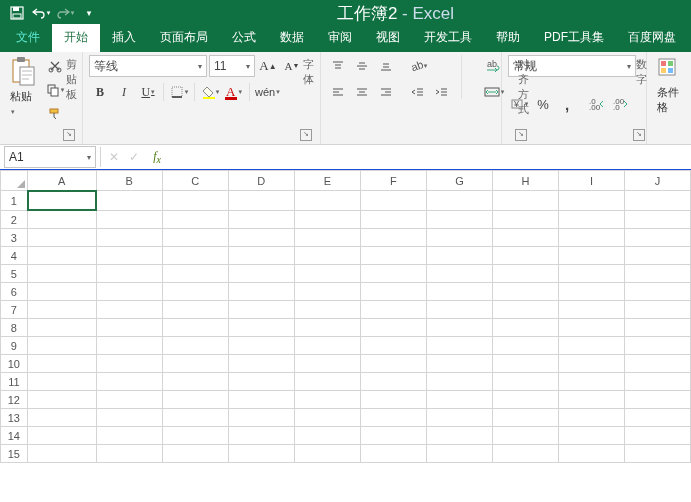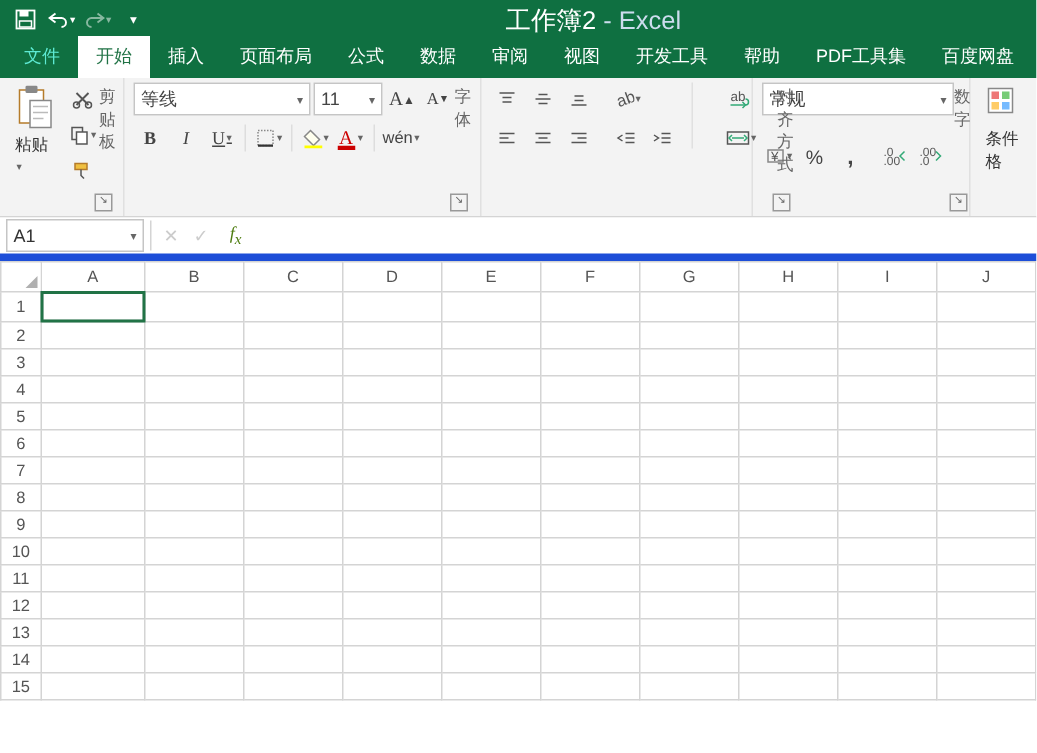--- a/index.html
+++ b/index.html
@@ -19,21 +19,21 @@
 .group-label{text-align:center;font-size:11px;color:#666;padding:2px 0 3px;position:relative}
 .group-label .dlaunch{position:absolute;right:2px;bottom:3px;width:10px;height:10px;border:1px solid #999;font-size:7px;line-height:8px;text-align:center;color:#666}
 .vstack{display:flex;flex-direction:column;gap:2px}
 .hstack{display:flex;align-items:center;gap:2px}
 .rbtn{min-width:20px;height:20px;display:flex;align-items:center;justify-content:center;cursor:pointer;color:#444;border:1px solid transparent}
 .sel{height:20px;border:1px solid #c5c5c5;background:#fff;display:flex;align-items:center;padding:0 4px;font-size:12px;color:#444}
 .sel .caret{margin-left:auto;font-size:8px;color:#666}
 .big-btn{display:flex;flex-direction:column;align-items:center;justify-content:center;padding:2px 4px;cursor:pointer}
 .big-btn .lbl{font-size:11px;margin-top:2px}
 svg{display:block}
-.fbar{height:24px;border-bottom:5px solid #1d4ed8;display:flex;align-items:center;background:#fff}
+.fbar{height:24px;border-bottom:1px solid #1d4ed8;display:flex;align-items:center;background:#fff}
 .namebox{width:82px;height:20px;border:1px solid #c5c5c5;margin:0 4px;display:flex;align-items:center;padding:0 4px;font-size:12px;background:#fff}
 .namebox .caret{margin-left:auto;font-size:8px;color:#666}
 .fx-icons{display:flex;align-items:center;gap:10px;padding:0 8px;color:#aaa}
 .fx-label{font-style:italic;font-family:"Times New Roman",serif;color:#4d7c0f;padding:0 6px}
 .fx-input{flex:1;height:20px;border:none;outline:none;font-size:12px;padding:0 4px}
 .grid-area{flex:1;overflow:hidden;position:relative;background:#fff}
 table.grid{border-collapse:collapse;table-layout:fixed}
 table.grid th,table.grid td{border:1px solid #d4d4d4;padding:0;background:#fff}
 .colhdr,.rowhdr,.corner{background:#eee;color:#555;text-align:center;font-weight:normal;font-size:11px}
 .colhdr{height:19px}

